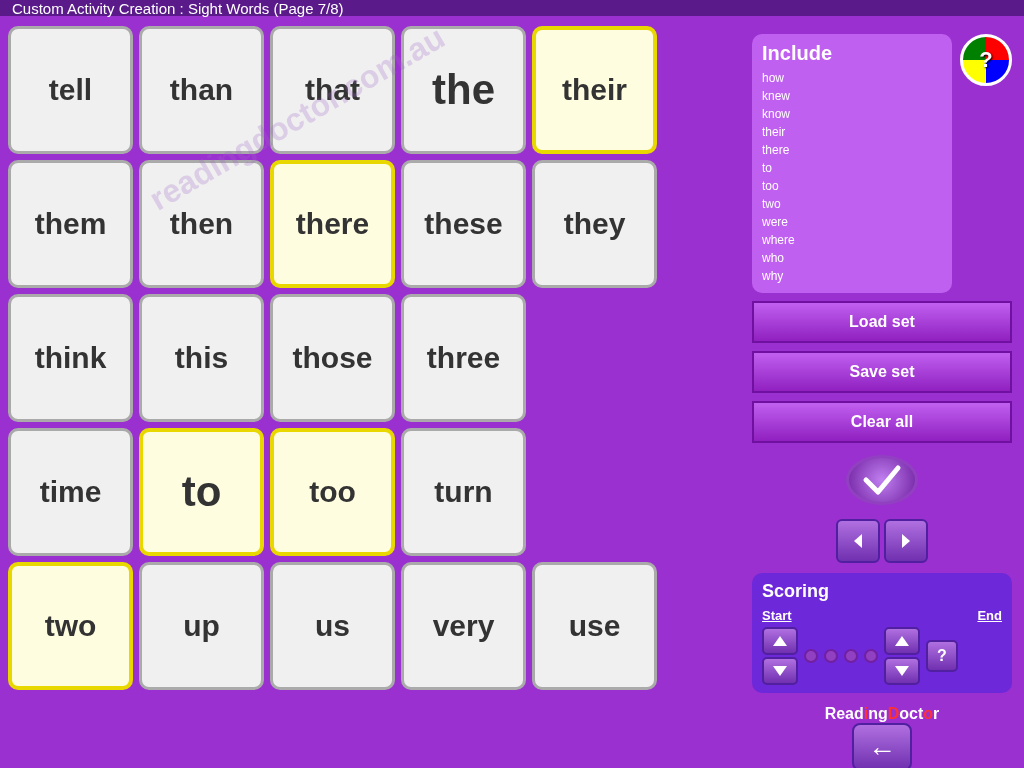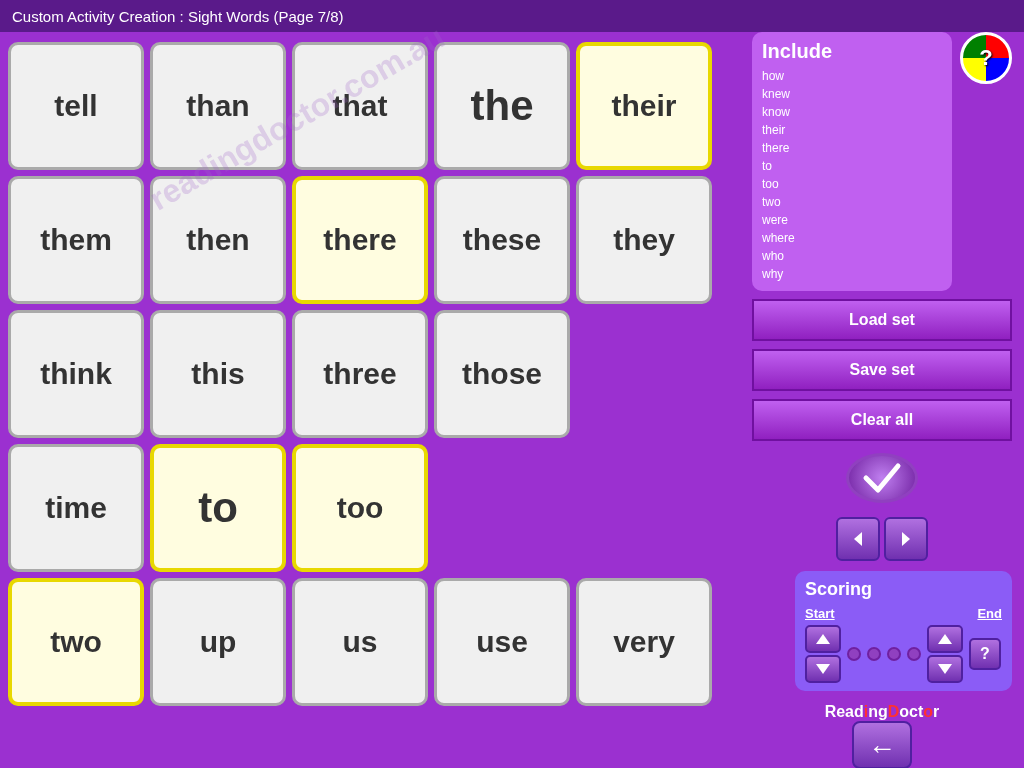--- a/index.html
+++ b/index.html
@@ -11,21 +11,21 @@
       overflow: hidden;
       position: relative;
     }
 
     
     #header {
       background: #5a1a8a;
       color: #fff;
       font-size: 15px;
       padding: 6px 12px;
-      height: 32px;
+      height: 16px;
       display: flex;
       align-items: center;
     }
 
     
     #main {
       display: flex;
       flex-direction: row;
       height: calc(768px - 32px);
     }
@@ -39,21 +39,21 @@
       gap: 6px;
     }
 
     .word-row {
       display: flex;
       flex-direction: row;
       gap: 6px;
     }
 
     .word-card {
-      width: 136px;
+      width: 125px;
       height: 128px;
       background: #f0f0f0;
       border: 3px solid #aaa;
       border-radius: 10px;
       display: flex;
       align-items: center;
       justify-content: center;
       font-size: 30px;
       font-weight: bold;
       color: #333;
@@ -66,25 +66,24 @@
       background: #fffde0;
     }
 
     .word-card.large-text {
       font-size: 42px;
     }
 
     
     #sidebar {
       flex: 0 0 284px;
-      padding: 9px 12px;
+      padding: 18px 12px;
       display: flex;
       flex-direction: column;
       gap: 8px;
-      justify-content: center;
     }
 
     #sidebar-top {
       display: flex;
       flex-direction: row;
       align-items: flex-start;
       gap: 8px;
     }
 
     #include-panel {
@@ -169,24 +168,23 @@
       background: linear-gradient(to bottom, #b070e0, #7030b0);
       border-radius: 6px;
       display: flex;
       align-items: center;
       justify-content: center;
       cursor: pointer;
       border: 2px solid #5020a0;
     }
 
     #scoring-panel {
-      background: #8b5cf6;
+      background: #6d28d9;
       border-radius: 10px;
       padding: 8px 10px;
-      margin-left: 43px;
     }
 
     #scoring-title {
       color: #fff;
       font-size: 18px;
       font-weight: bold;
       margin-bottom: 6px;
     }
 
     #scoring-labels {
@@ -319,34 +317,35 @@
       <div class="word-row">
         <div class="word-card">them</div>
         <div class="word-card">then</div>
         <div class="word-card selected">there</div>
         <div class="word-card">these</div>
         <div class="word-card">they</div>
       </div>
       <div class="word-row">
         <div class="word-card">think</div>
         <div class="word-card">this</div>
+        <div class="word-card">those</div>
         <div class="word-card">three</div>
-        <div class="word-card">those</div>
       </div>
       <div class="word-row">
         <div class="word-card">time</div>
         <div class="word-card selected large-text">to</div>
         <div class="word-card selected">too</div>
+        <div class="word-card">turn</div>
       </div>
       <div class="word-row">
         <div class="word-card selected">two</div>
         <div class="word-card">up</div>
         <div class="word-card">us</div>
+        <div class="word-card">very</div>
         <div class="word-card">use</div>
-        <div class="word-card">very</div>
       </div>
     </div>
 
   <div id="sidebar">
     <div id="sidebar-top">
       <div id="include-panel">
         <div id="include-title">Include</div>
         <div id="include-words">
             <div>how</div>
             <div>knew</div>

